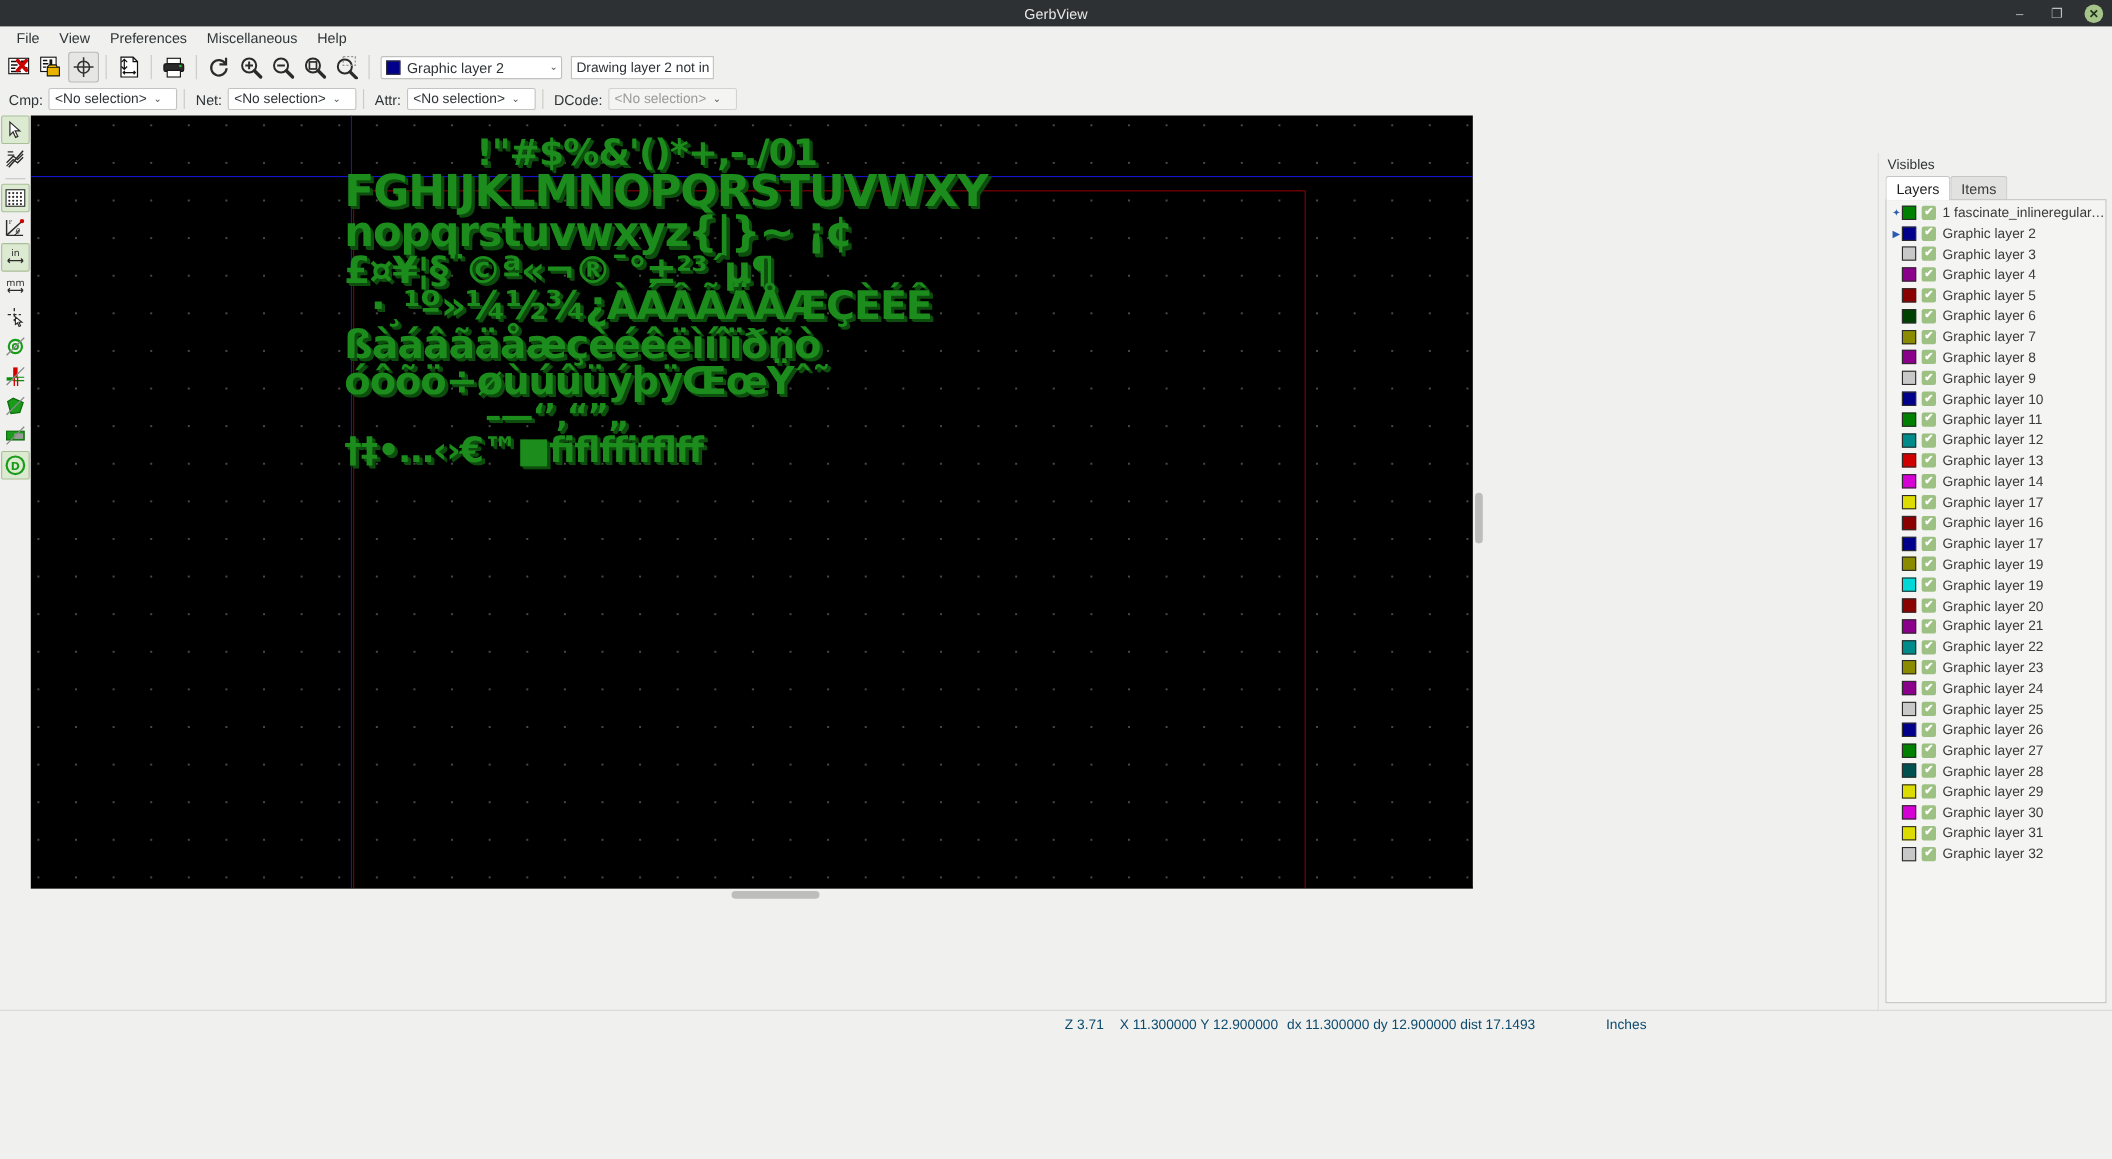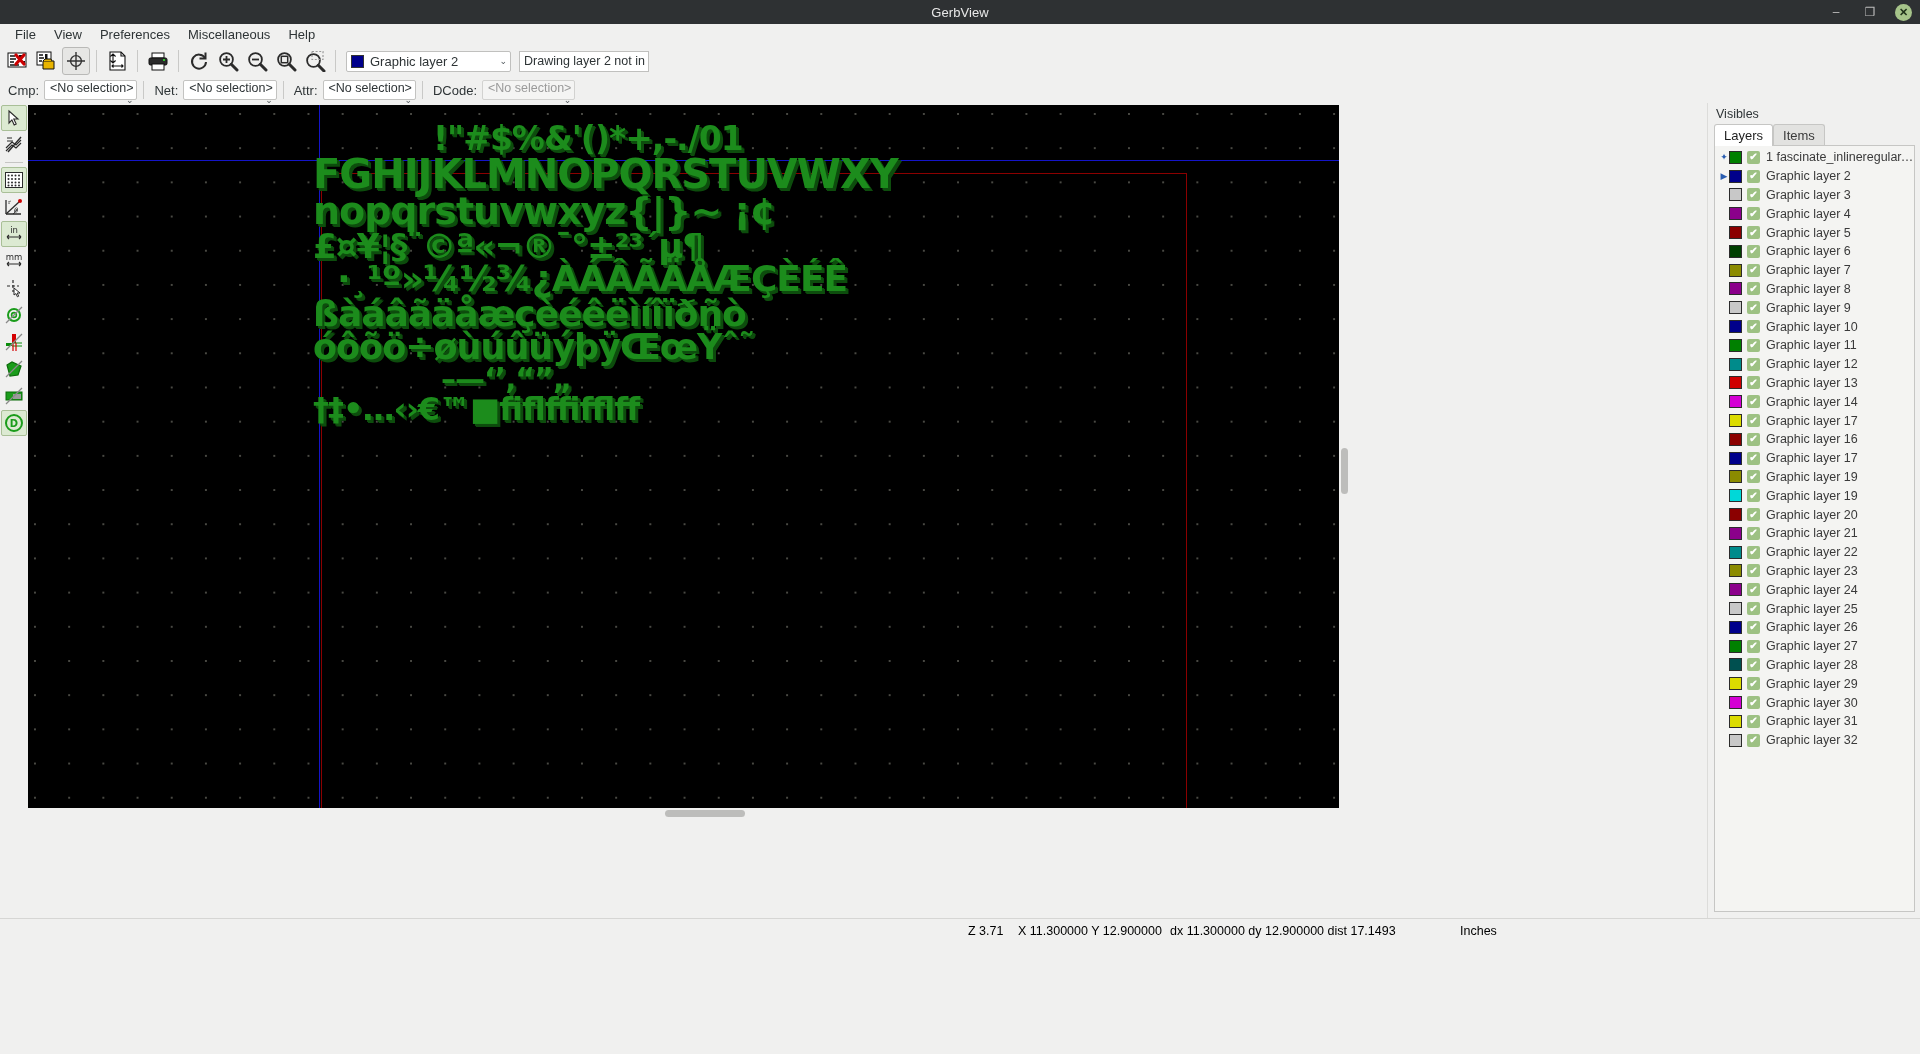--- a/index.html
+++ b/index.html
@@ -47,23 +47,22 @@
     width:130px; height:21px; background:#fff; border:1px solid #c0c0be;
     display:flex; align-items:center; padding:0 4px; font-size:12.5px; color:#2e3436;
     margin-left:7px; overflow:hidden; white-space:nowrap;
   }
 
   
   #toolbar2 { height:26px; background:#f0f0ef; display:flex; align-items:center; padding-left:4px; }
   #toolbar2 .lbl { font-size:13px; color:#2e3436; margin:0 5px 0 4px;}
   .combo2 {
     height:20px; background:#fff; border:1px solid #c3c3c1; border-radius:2px;
-    display:flex; align-items:center; padding:0 3px 0 5px; font-size:12.5px; color:#2e3436; cursor:pointer;
+    display:flex; align-items:center; padding:0 13px 0 5px; font-size:12.5px; color:#2e3436; cursor:pointer;
     min-width:92px;
-    flex-direction:column;
   }
   .combo2.disabled { background:#f4f4f3; color:#9a9a9a; border-color:#d2d2d0;}
   .combo2 .arrow { margin-left:auto; padding-left:6px; font-size:9px; color:#50585c;}
   .tsep2 { width:1px; height:18px; background:#c9c9c7; margin:0 6px;}
 
   
   #main { display:flex; height:815px; background:#f0f0ef; }
 
   
   #ltools { width:28px; background:#f0f0ef; padding-top:2px; display:flex; flex-direction:column; align-items:center; gap:1px;}
@@ -112,21 +111,21 @@
   #canvas .grow.r12 { font-size:32px; }
 
   
   #hscroll { height:11px; background:#f0f0ef; position:relative; width:1311px;}
   #hscroll .thumb { position:absolute; left:637px; top:2px; height:7px; width:80px; background:#bdbdbb; border-radius:4px;}
   
   #vscroll { width:11px; background:#f0f0ef; position:relative; }
   #vscroll .thumb { position:absolute; top:345px; left:2px; width:7px; height:46px; background:#bdbdbb; border-radius:4px;}
 
   
-  #rpanel { width:213px; background:#f0f0ef; display:flex; flex-direction:column; border-left:1px solid #dcdcda;}
+  #rpanel { width:213px; background:#f0f0ef; display:flex; flex-direction:column; border-left:1px solid #dcdcda;margin-top:36px;}
   #rpanel .caption { font-size:12.5px; color:#2e3436; padding:4px 6px 3px 8px; }
   #rpanel .tabs { display:flex; padding-left:6px; align-items:flex-end; height:22px; }
   #rpanel .tab {
     font-size:13px; padding:3px 9px 3px 9px; border:1px solid #c6c6c4; border-bottom:none;
     background:#e2e2e0; border-radius:3px 3px 0 0; color:#3a3a3a; cursor:pointer; line-height:15px;
   }
   #rpanel .tab.active { background:#fff; border-color:#c6c6c4; position:relative; z-index:2; color:#1e1e1e;}
   #rpanel .listbox {
     flex:1; background:#f4f4f2; border:1px solid #c6c6c4; margin:0 5px 6px 6px; margin-top:-1px;
     overflow:hidden; padding-top:2px;
@@ -137,21 +136,21 @@
   .lrow .cb {
     width:13px; height:13px; flex:none; margin-right:6px; border-radius:2px;
     background:#9dc183; display:flex; align-items:center; justify-content:center;
     color:#fff; font-size:10px; line-height:10px; font-weight:bold;
   }
   .lrow .nm { white-space:nowrap; overflow:hidden; text-overflow:ellipsis;}
 
   
   #statusbar {
     height:24px; background:#f0f0ef; border-top:1px solid #d6d6d4;
-    display:flex; align-items:center; font-size:12.5px; color:#000000;
+    display:flex; align-items:center; font-size:12.5px; color:#0c4a6e;
     position:relative;
   }
   #statusbar .cell { position:absolute; white-space:nowrap; }
   svg { display:block; }
 </style>
 </head>
 <body>
 
 <div id="titlebar">
   <span class="wintitle">GerbView</span>

